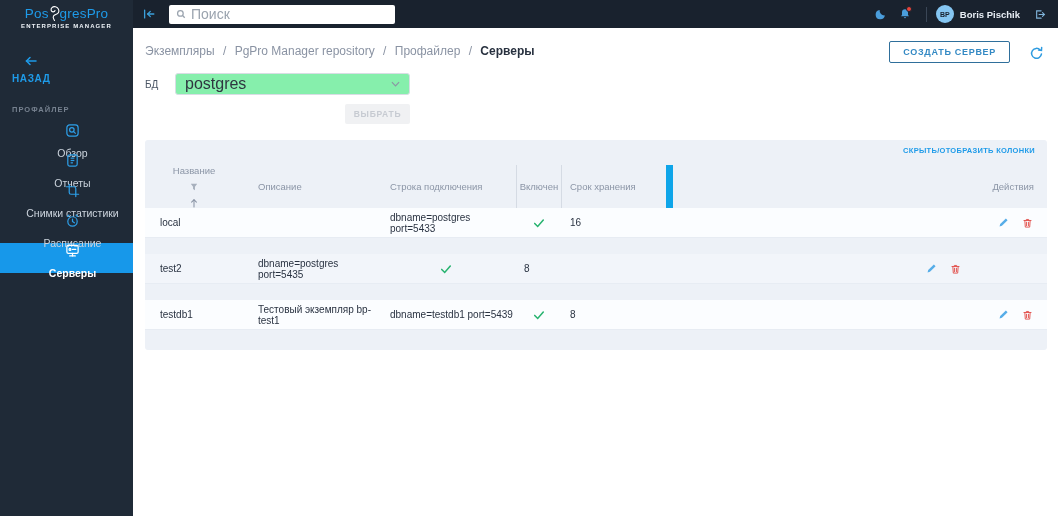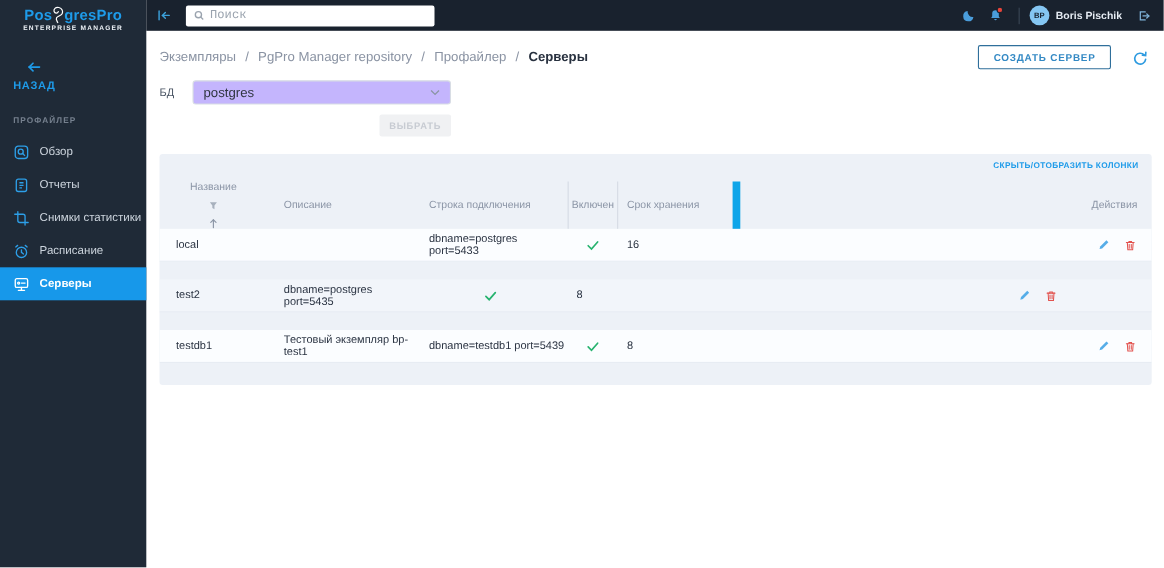--- a/index.html
+++ b/index.html
@@ -15,65 +15,65 @@
   .topbar {
     position:absolute; left:133px; top:0; width:925px; height:28px;
     background:#19222e; display:flex; align-items:center; z-index:3;
   }
   .collapse-btn { width:24px; height:24px; margin-left:4px; background:none; border:none;
     color:#3ba0da; display:flex; align-items:center; justify-content:center; }
   .search-box { margin-left:8px; width:226px; height:19px; background:#fff; border-radius:2px;
     display:flex; align-items:center; padding:0 7px; gap:5px; }
   .search-box .mag { color:#9aa3ae; }
   .search-box input { border:none; outline:none; background:transparent; width:100%;
-    font-size:11px; color:#333; font-family:Liberation Mono, monospace; }
+    font-size:14px; color:#333; font-family:Liberation Sans, sans-serif; }
   .search-box input::placeholder { color:#9aa3ae; }
   .topbar-right { margin-left:auto; display:flex; align-items:center; padding-right:7px; }
   .icon-btn { width:24px; height:24px; background:none; border:none; color:#4a9ddb;
     display:flex; align-items:center; justify-content:center; position:relative; }
   .notif-dot { position:absolute; top:4px; right:5px; width:6px; height:6px; border-radius:50%;
     background:#e8443a; border:1px solid #19222e; }
   .tb-divider { width:1px; height:15px; background:#3a4656; margin:0 9px; }
   .avatar { width:18px; height:18px; border-radius:50%; background:#85c6f2; color:#17212e;
     font-size:7px; font-weight:bold; display:flex; align-items:center; justify-content:center; }
   .user-name { color:#e7edf4; font-size:9.5px; font-weight:bold; margin:0 7px 0 6px; }
 
   
   .sidebar { position:absolute; left:0; top:0; width:133px; height:516px; background:#1f2a37; z-index:4; }
   .logo-block { padding-top:5px; text-align:center; }
   .logo-line { display:flex; align-items:flex-end; justify-content:center; color:#1e9be9;
-    font-size:13.5px; font-weight:bold; letter-spacing:0.2px; }
+    font-size:13.5px; font-weight:normal; letter-spacing:0.2px; }
   .logo-line .eleph { margin:0 0 -1px 0; }
   .logo-tagline { margin-top:2px; color:#eef3f8; font-size:6px; font-weight:bold; letter-spacing:1.1px; }
   .back-link { margin:27px 0 0 12px; display:flex; align-items:center; gap:7px; background:none; border:none;
     color:#1e9be9; font-size:10px; font-weight:bold; letter-spacing:0.6px;flex-direction:column; }
   .section-label { margin:21px 0 0 12px; color:#76818f; font-size:7.5px; font-weight:bold; letter-spacing:1px; }
   .nav { margin-top:9px; }
   .nav-item { height:30px; display:flex; align-items:center; gap:9px; padding-left:12px;
-    color:#ccd4dd; font-size:10.5px; cursor:pointer; }
+    color:#ccd4dd; font-size:10.5px; cursor:pointer;flex-direction:column; }
   .nav-item .nav-ico { color:#2d9fe8; display:flex; }
   .nav-item.active { background:#1798ea; color:#fff; font-weight:bold; }
   .nav-item.active .nav-ico { color:#fff; }
 
   
   .main { position:absolute; left:133px; top:28px; width:925px; height:488px; background:#fff; }
   .breadcrumb { position:absolute; left:12px; top:16px; font-size:12px; color:#8a93a3; }
   .breadcrumb .sep { margin:0 5px; }
   .breadcrumb .current { color:#28313f; font-weight:bold; }
   .create-btn { position:absolute; right:48px; top:13px; height:22px; padding:0 13px;
     background:#fff; border:1px solid #2f6f9b; border-radius:2px;
     color:#3389c4; font-size:9px; font-weight:bold; letter-spacing:0.7px; }
   .refresh-btn { position:absolute; right:13px; top:17px; width:16px; height:16px;
     background:none; border:none; color:#2e9be0; }
 
   .db-label { position:absolute; left:12px; top:51px; font-size:10px; color:#4a5564; }
   .db-select { position:absolute; left:42px; top:45px; width:235px; height:22px;
-    background:#c4b5fd; border:1px solid #d8dde4; border-radius:3px;
+    background:#86efac; border:1px solid #d8dde4; border-radius:3px;
     display:flex; align-items:center; justify-content:space-between; padding:0 9px;
-    font-size:12px; color:#2f3640; cursor:pointer; }
+    font-size:16px; color:#2f3640; cursor:pointer; }
   .db-select .chev { color:#8b95a3; }
   .select-btn { position:absolute; left:212px; top:76px; width:65px; height:20px;
     background:#f0f1f3; border:none; border-radius:2px; color:#c7cbd2;
     font-size:8.5px; font-weight:bold; letter-spacing:0.7px; cursor:default; }
 
   
   .table-card { position:absolute; left:12px; top:112px; width:902px; height:210px;
     background:#edf1f7; border-radius:3px; overflow:hidden; }
   .toggle-cols { position:absolute; top:6px; right:12px; background:none; border:none;
     color:#1e9be9; font-size:7.5px; font-weight:bold; letter-spacing:0.3px; }

